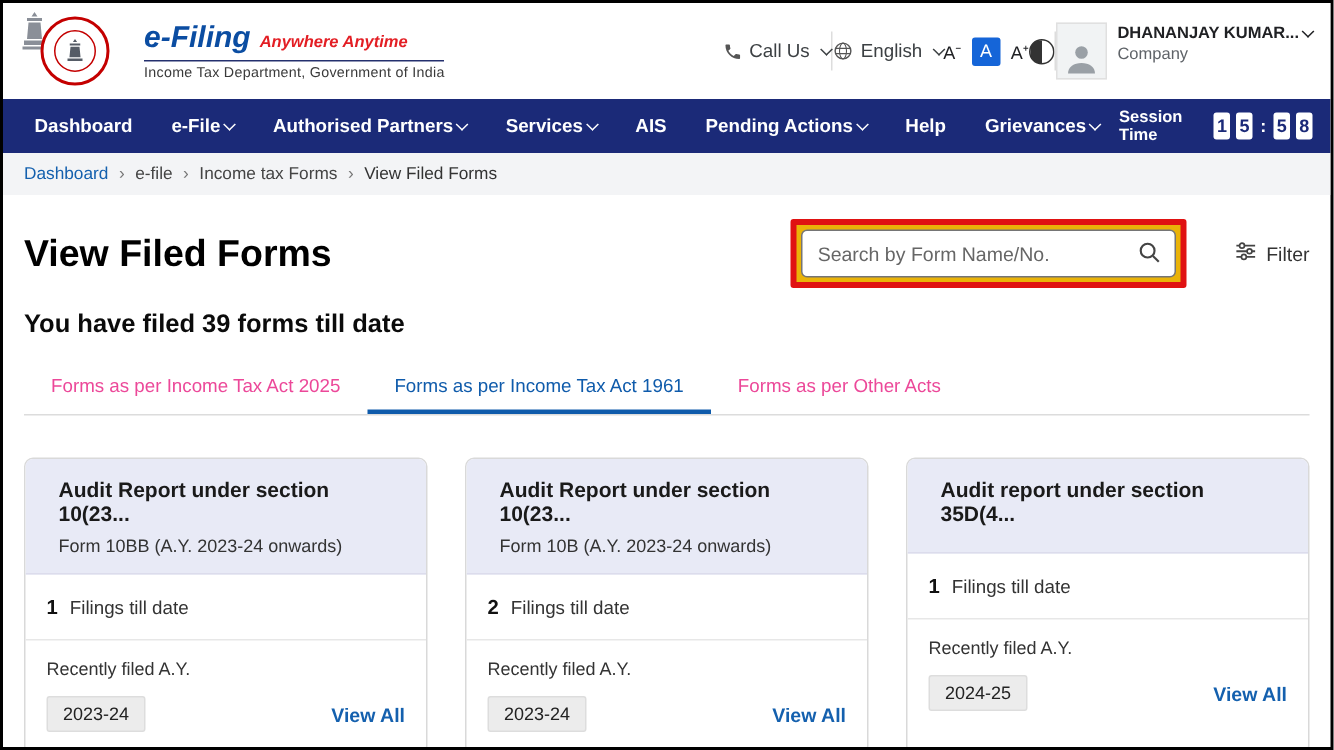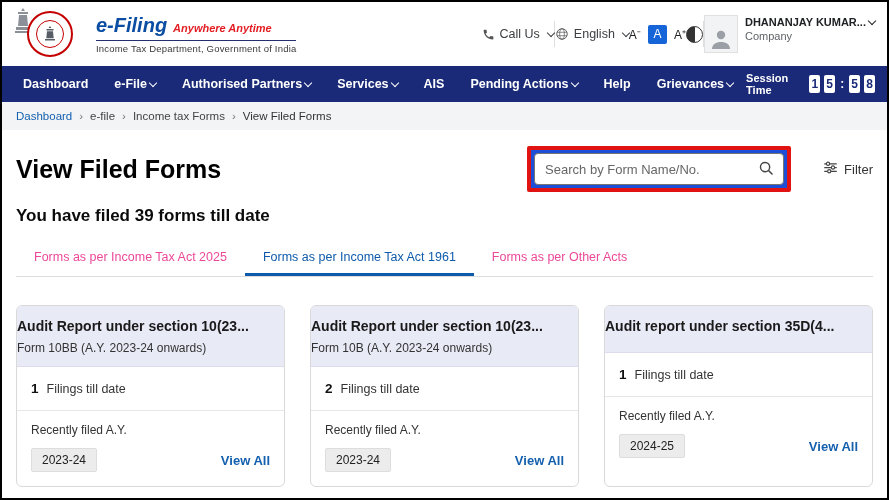--- a/index.html
+++ b/index.html
@@ -43,35 +43,35 @@
   
   .breadcrumb{display:flex;align-items:center;gap:7px;height:28px;background:#f3f4f6;padding:0 14px;font-size:11.5px}
   .bc-link{color:#444;cursor:pointer;text-decoration:none}
   .bc-link.blue{color:#1460ae}
   .bc-sep{color:#777}
   .bc-current{color:#333}
   
   .main{padding:0 14px}
   .title-row{display:flex;align-items:center;margin-top:16px}
   h1{margin:0;font-size:25px;font-weight:700;color:#000;flex:1}
-  .search-annotation{border:4px solid #e01212;border-radius:2px;padding:3px;margin-right:32px;background:#1d4ed8}
+  .search-annotation{border:4px solid #e01212;border-radius:2px;padding:3px;margin-right:32px;background:#eab308}
   .search-box{position:relative}
   .search-box input{width:250px;height:32px;border:1px solid #757575;border-radius:4px;font-size:13px;padding:0 34px 0 10px;outline:none;font-family:"Liberation Sans",sans-serif;color:#333;box-sizing:border-box}
   .search-box input::placeholder{color:#666}
   .search-icon{position:absolute;right:9px;top:7px;cursor:pointer}
   .filter{display:flex;align-items:center;gap:6px;font-size:13px;color:#333;cursor:pointer}
   .subtitle{font-size:17px;font-weight:700;color:#0b0b0b;margin-top:14px}
   
   .tabs{display:flex;margin-top:14px;border-bottom:1px solid #dcdcdc}
   .tab{padding:10px 18px 9px;font-size:12.5px;color:#ec4899;cursor:pointer;border-bottom:3px solid transparent;white-space:nowrap}
   .tab.active{color:#0f5bab;font-weight:400;border-bottom-color:#0f5bab}
   
   .cards{display:flex;gap:25px;margin-top:28px}
   .card{width:270px;border:1px solid #d9d9d9;border-radius:6px;background:#fff;overflow:hidden}
-  .card-head{background:#e8eaf6;padding:12px 0 11px;border-bottom:1px solid #dcdcec}
+  .card-head{background:#e8eaf6;padding:12px 22px 11px;border-bottom:1px solid #dcdcec}
   .card-title{font-size:14px;font-weight:700;color:#1a1a1a;margin-bottom:7px}
   .card-form{font-size:12px;color:#333}
   .card-filings{display:flex;align-items:baseline;gap:8px;padding:14px;border-bottom:1px solid #e7e7e7}
   .count{font-size:13.5px;font-weight:700;color:#111}
   .flabel{font-size:12.5px;color:#333}
   .card-foot{padding:12px 14px 14px}
   .recent-label{font-size:12px;color:#333;margin-bottom:11px}
   .foot-row{display:flex;align-items:center;justify-content:space-between}
   .ay-badge{background:#ececec;border:1px solid #ddd;border-radius:2px;padding:4px 10px;font-size:12px;color:#222}
   .view-all{font-size:13px;font-weight:700;color:#1460ae;cursor:pointer;text-decoration:none}

